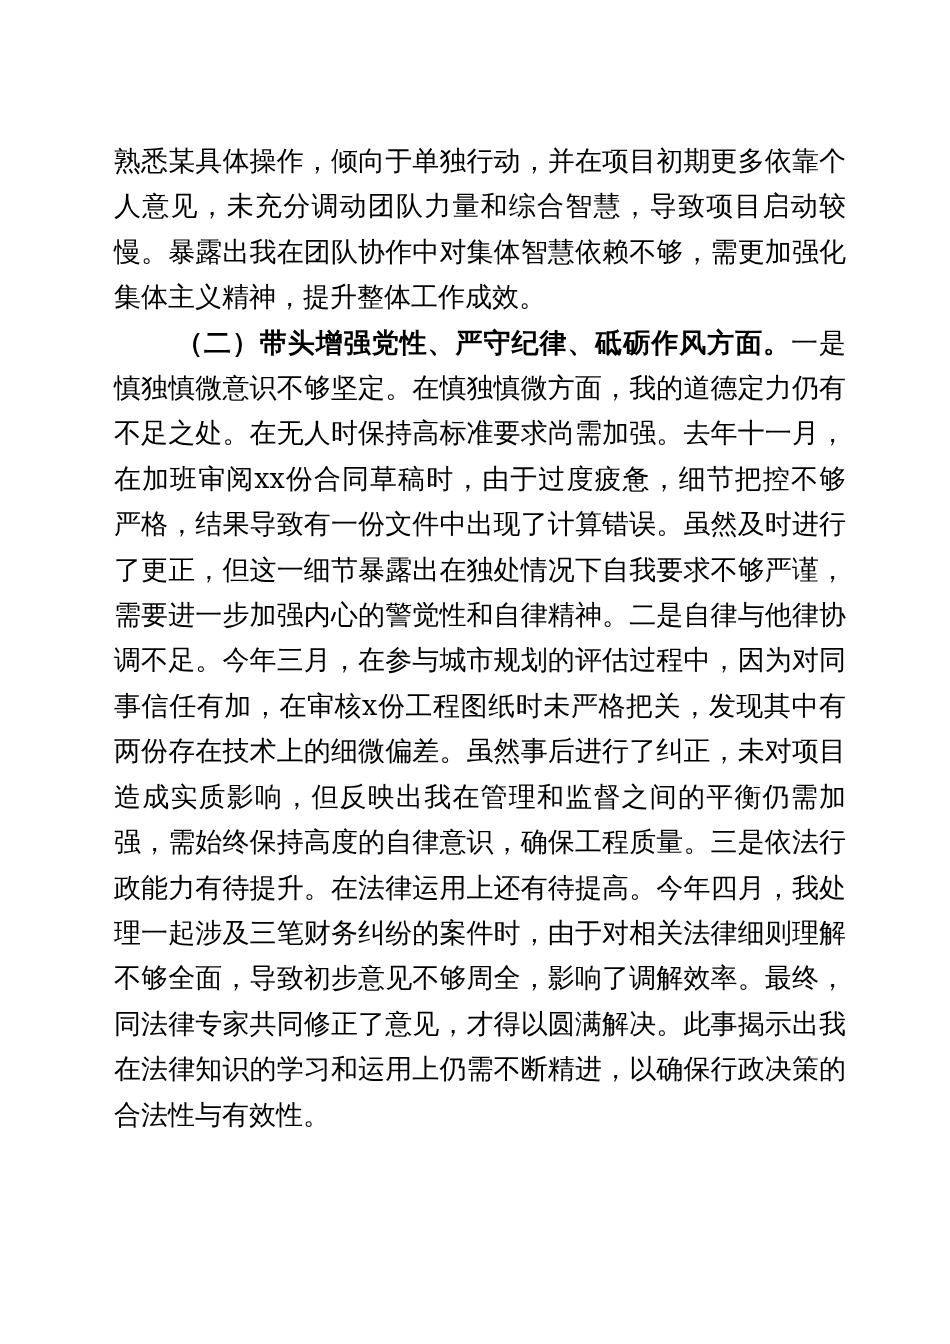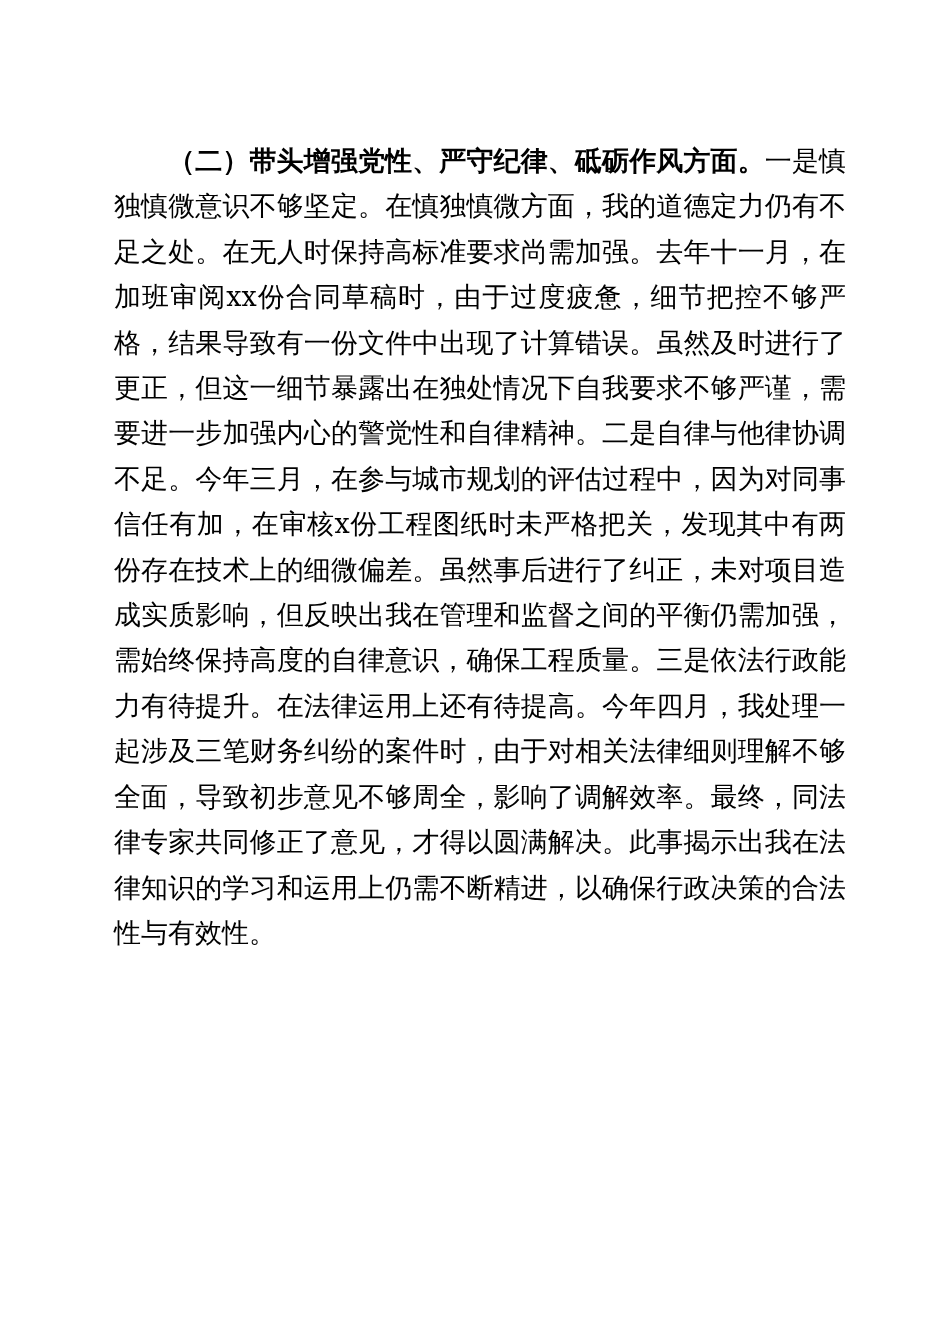--- a/index.html
+++ b/index.html
@@ -29,22 +29,24 @@
   }
   .para {
     margin: 0;
     padding: 0;
   }
   .para.indent {
     text-indent: 2em;
   }
   .run-bold {
     font-weight: bold;
+    margin-left: 8px;
   }
 </style>
 </head>
 <body>
 
 <div class="page">
   <div class="content" id="doc-content">
+      <p class="para"><span class="run">熟悉某具体操作，倾向于单独行动，并在项目初期更多依靠个人意见，未充分调动团队力量和综合智慧，导致项目启动较慢。暴露出我在团队协作中对集体智慧依赖不够，需更加强化集体主义精神，提升整体工作成效。</span></p>
       <p class="para indent"><span class="run-bold">（二）带头增强党性、严守纪律、砥砺作风方面。</span><span class="run">一是慎独慎微意识不够坚定。在慎独慎微方面，我的道德定力仍有不足之处。在无人时保持高标准要求尚需加强。去年十一月，在加班审阅xx份合同草稿时，由于过度疲惫，细节把控不够严格，结果导致有一份文件中出现了计算错误。虽然及时进行了更正，但这一细节暴露出在独处情况下自我要求不够严谨，需要进一步加强内心的警觉性和自律精神。二是自律与他律协调不足。今年三月，在参与城市规划的评估过程中，因为对同事信任有加，在审核x份工程图纸时未严格把关，发现其中有两份存在技术上的细微偏差。虽然事后进行了纠正，未对项目造成实质影响，但反映出我在管理和监督之间的平衡仍需加强，需始终保持高度的自律意识，确保工程质量。三是依法行政能力有待提升。在法律运用上还有待提高。今年四月，我处理一起涉及三笔财务纠纷的案件时，由于对相关法律细则理解不够全面，导致初步意见不够周全，影响了调解效率。最终，同法律专家共同修正了意见，才得以圆满解决。此事揭示出我在法律知识的学习和运用上仍需不断精进，以确保行政决策的合法性与有效性。</span></p>
     </div>
 </div>
 
 </body></html>

